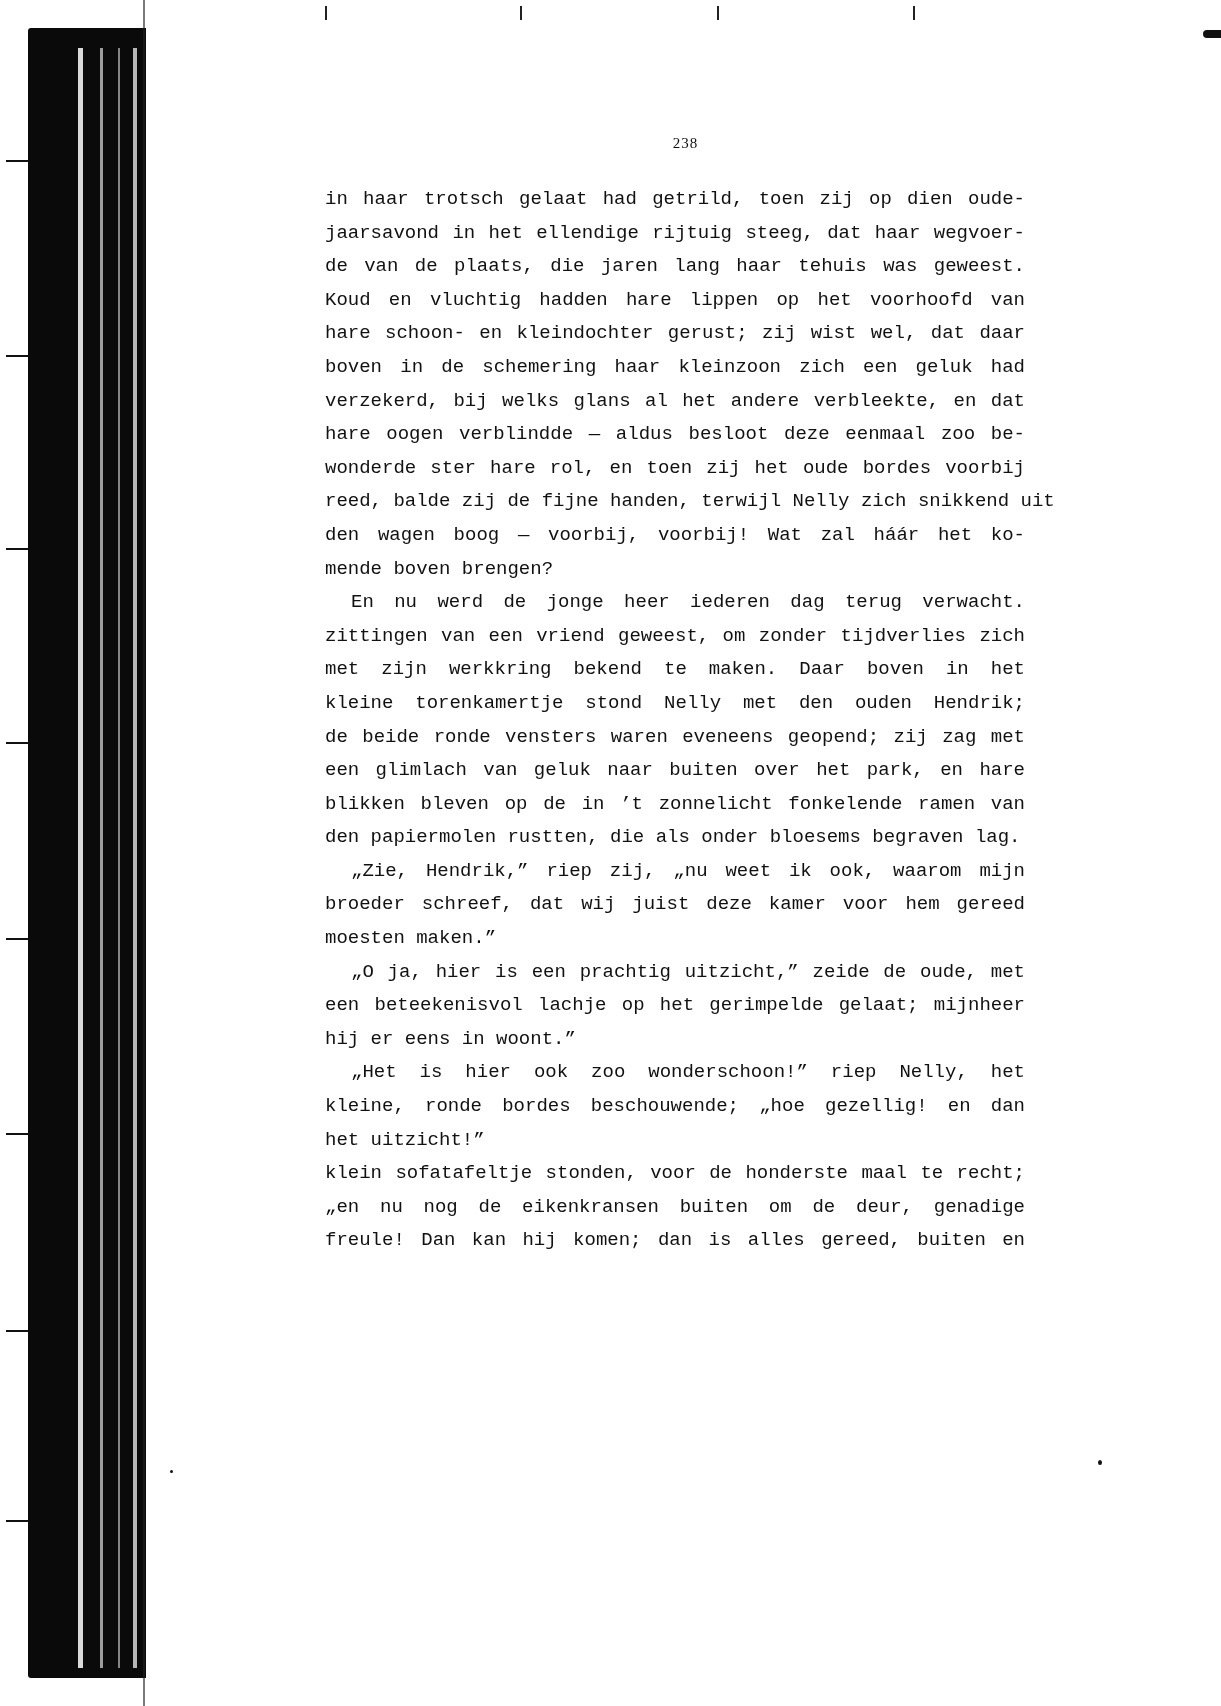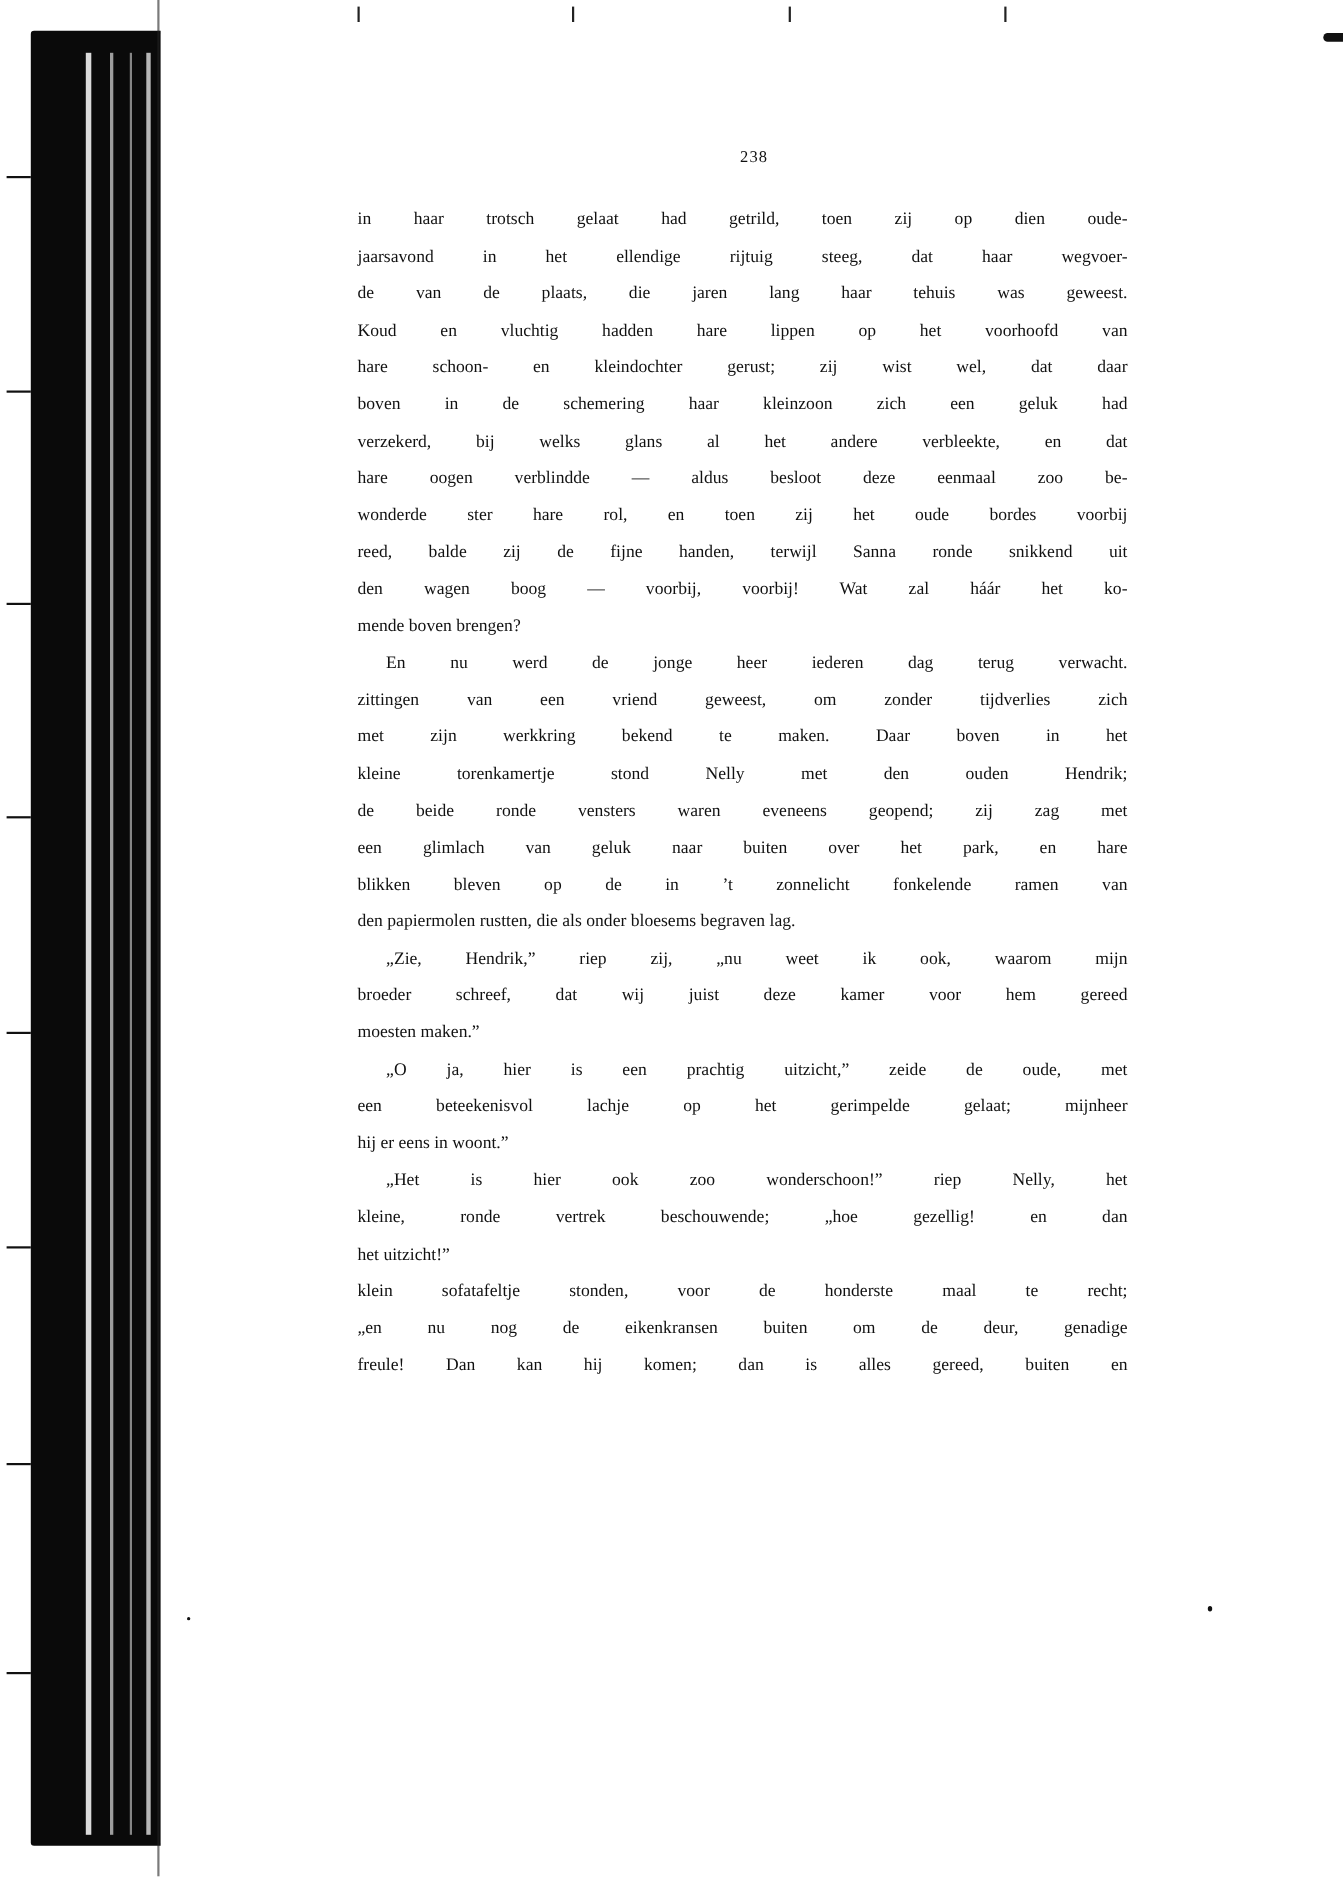--- a/index.html
+++ b/index.html
@@ -9,21 +9,21 @@
   .spine .s1 { left:50px; width:5px; }
   .spine .s2 { left:72px; width:3px; opacity:0.6; }
   .spine .s3 { left:90px; width:2px; opacity:0.5; }
   .spine .s4 { left:105px; width:4px; opacity:0.7; }
   .spine-edge { position:absolute; left:143px; top:0; width:2px; height:1706px; background:#222; opacity:0.6; }
   .tick { position:absolute; left:6px; width:22px; height:2px; background:#111; }
   .top-mark { position:absolute; top:6px; width:2px; height:14px; background:#222; }
   .corner-mark { position:absolute; right:0; top:30px; width:18px; height:8px; background:#111; border-radius:4px 0 0 4px; }
   .dot { position:absolute; width:4px; height:5px; background:#111; border-radius:50%; }
   .page-number { position:absolute; left:0; right:0; top:135px; text-align:center; padding-left:150px; font-size:15px; letter-spacing:1px; }
-  .text-block { position:absolute; left:325px; top:183px; width:700px; font-size:16px; line-height:33.6px; text-align:justify; }
+  .text-block { position:absolute; left:325px; top:183px; width:700px; font-size:19px; line-height:33.6px; text-align:justify;font-family:Liberation Mono, monospace; }
   .text-block .line { display:block; white-space:nowrap; text-align-last:justify; text-align:justify; }
   .text-block .line.last { text-align-last:left; }
   .text-block .line.indent { padding-left:26px; }
 </style>
 </head>
 <body>
 
 <div class="spine">
   <div class="stripe s1"></div>
   <div class="stripe s2"></div>
@@ -54,36 +54,36 @@
 <div class="text-block" id="text-block">
     <span class="line">in haar trotsch gelaat had getrild, toen zij op dien oude-</span>
     <span class="line">jaarsavond in het ellendige rijtuig steeg, dat haar wegvoer-</span>
     <span class="line">de van de plaats, die jaren lang haar tehuis was geweest.</span>
     <span class="line">Koud en vluchtig hadden hare lippen op het voorhoofd van</span>
     <span class="line">hare schoon- en kleindochter gerust; zij wist wel, dat daar</span>
     <span class="line">boven in de schemering haar kleinzoon zich een geluk had</span>
     <span class="line">verzekerd, bij welks glans al het andere verbleekte, en dat</span>
     <span class="line">hare oogen verblindde — aldus besloot deze eenmaal zoo be-</span>
     <span class="line">wonderde ster hare rol, en toen zij het oude bordes voorbij</span>
-    <span class="line">reed, balde zij de fijne handen, terwijl Sanna ronde snikkend uit</span>
+    <span class="line">reed, balde zij de fijne handen, terwijl Nelly zich snikkend uit</span>
     <span class="line">den wagen boog — voorbij, voorbij! Wat zal háár het ko-</span>
     <span class="line last">mende boven brengen?</span>
     <span class="line indent">En nu werd de jonge heer iederen dag terug verwacht.</span>
     <span class="line">zittingen van een vriend geweest, om zonder tijdverlies zich</span>
     <span class="line">met zijn werkkring bekend te maken. Daar boven in het</span>
     <span class="line">kleine torenkamertje stond Nelly met den ouden Hendrik;</span>
     <span class="line">de beide ronde vensters waren eveneens geopend; zij zag met</span>
     <span class="line">een glimlach van geluk naar buiten over het park, en hare</span>
     <span class="line">blikken bleven op de in ’t zonnelicht fonkelende ramen van</span>
     <span class="line last">den papiermolen rustten, die als onder bloesems begraven lag.</span>
     <span class="line indent">„Zie, Hendrik,” riep zij, „nu weet ik ook, waarom mijn</span>
     <span class="line">broeder schreef, dat wij juist deze kamer voor hem gereed</span>
     <span class="line last">moesten maken.”</span>
     <span class="line indent">„O ja, hier is een prachtig uitzicht,” zeide de oude, met</span>
     <span class="line">een beteekenisvol lachje op het gerimpelde gelaat; mijnheer</span>
     <span class="line last">hij er eens in woont.”</span>
     <span class="line indent">„Het is hier ook zoo wonderschoon!” riep Nelly, het</span>
-    <span class="line">kleine, ronde vertrek beschouwende; „hoe gezellig! en dan</span>
+    <span class="line">kleine, ronde bordes beschouwende; „hoe gezellig! en dan</span>
     <span class="line last">het uitzicht!”</span>
     <span class="line">klein sofatafeltje stonden, voor de honderste maal te recht;</span>
     <span class="line">„en nu nog de eikenkransen buiten om de deur, genadige</span>
     <span class="line">freule! Dan kan hij komen; dan is alles gereed, buiten en</span>
   </div>
 
 </body></html>

